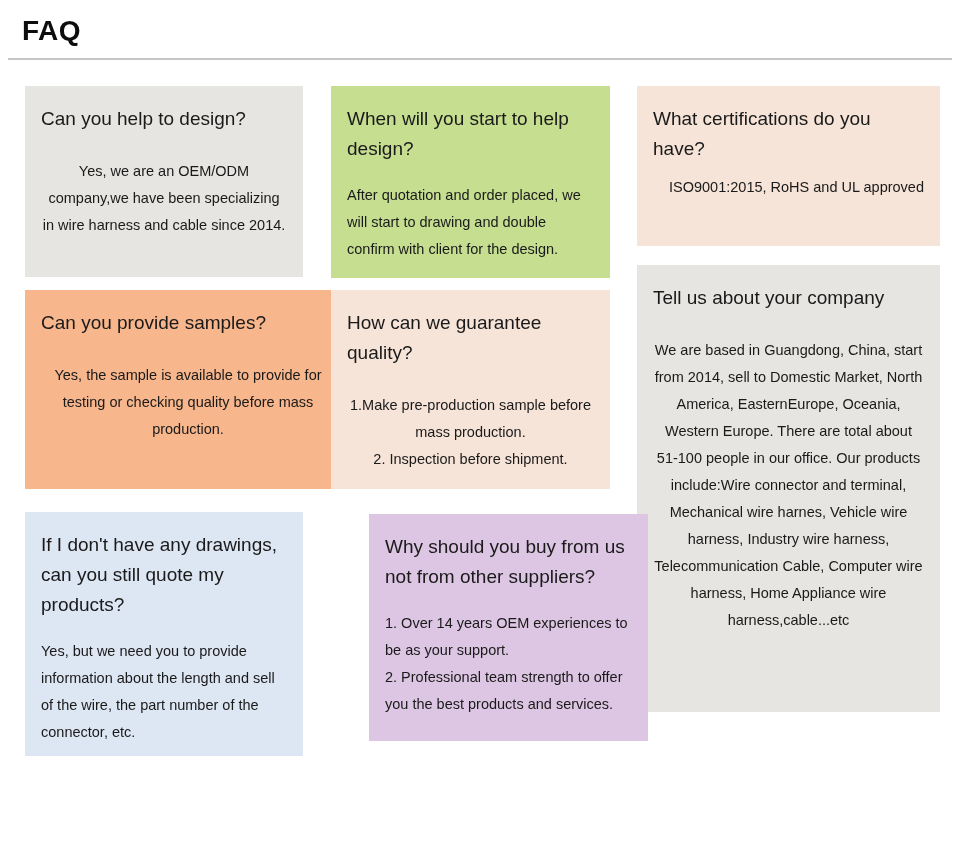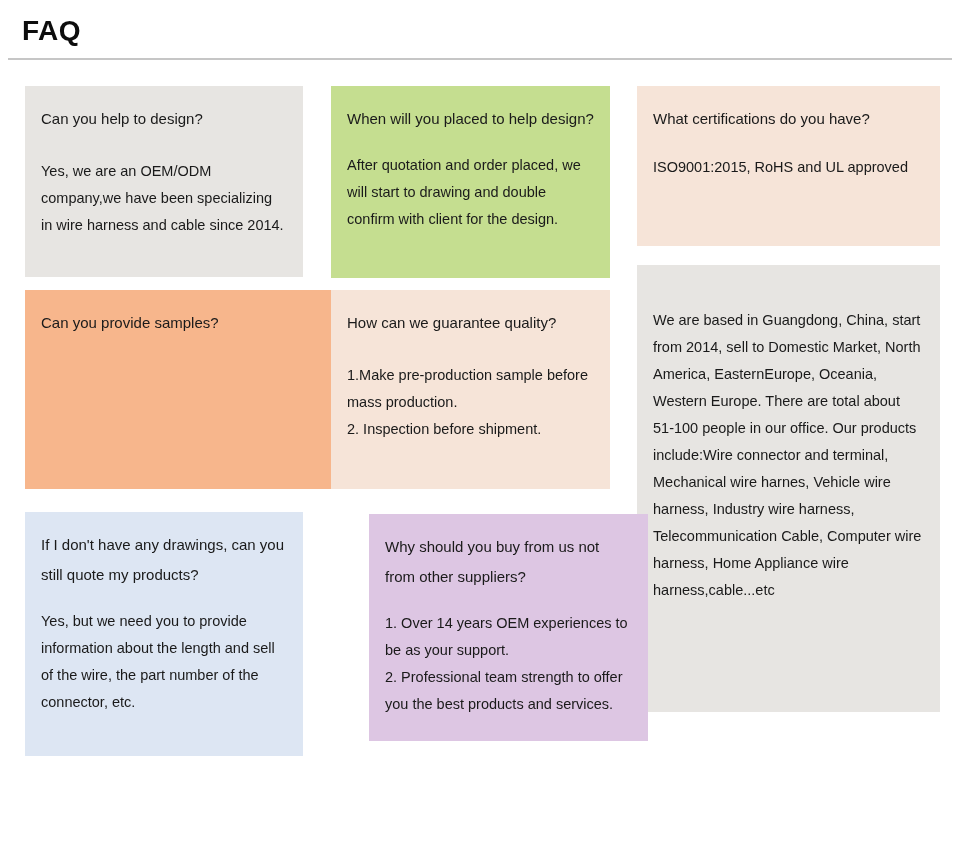--- a/index.html
+++ b/index.html
@@ -42,36 +42,36 @@
     background: #c6c6c6;
   }
 
   
   .faq-card {
     position: absolute;
     box-sizing: border-box;
     padding: 18px 16px 16px 16px;
   }
   .faq-q {
-    font-size: 15px;
+    font-size: 19px;
     line-height: 30px;
     color: #1a1a1a;
     margin: 0;
     font-weight: normal;
   }
   .faq-a {
     font-size: 14.5px;
     line-height: 27px;
     color: #1a1a1a;
     margin: 0;
     white-space: pre-line;
   }
-  .gap-lg .faq-a { margin-top: 24px; }
+  .gap-lg .faq-a { margin-top: 24px; text-align: center; }
   .gap-md .faq-a { margin-top: 18px; }
-  .gap-sm .faq-a { margin-top: 20px; }
+  .gap-sm .faq-a { margin-top: 10px; text-align: right; }
 
   
   #card-design       { left: 25px;  top: 86px;  width: 278px; height: 191px; }
   #card-start-design { left: 331px; top: 86px;  width: 279px; height: 192px; }
   #card-certs        { left: 637px; top: 86px;  width: 303px; height: 160px; }
 
   #card-samples      { left: 25px;  top: 290px; width: 326px; height: 199px; }
   #card-quality      { left: 331px; top: 290px; width: 279px; height: 199px; }
   #card-company      { left: 637px; top: 265px; width: 303px; height: 447px; }
 
@@ -86,40 +86,42 @@
   <div class="page-title">FAQ</div>
 
   <div class="title-divider" style="background: rgb(198, 198, 198);"></div>
 
   <div class="faq-card gap-lg" id="card-design" style="background: rgb(231, 229, 226);">
     <div class="faq-q">Can you help to design?</div>
     <div class="faq-a">Yes, we are an OEM/ODM company,we have been specializing in wire harness and cable since 2014.</div>
   </div>
 
   <div class="faq-card gap-md" id="card-start-design" style="background: rgb(197, 222, 144);">
-    <div class="faq-q">When will you placed to help design?</div>
+    <div class="faq-q">When will you start to help design?</div>
     <div class="faq-a">After quotation and order placed, we will start to drawing and double confirm with client for the design.</div>
   </div>
 
   <div class="faq-card gap-sm" id="card-certs" style="background: rgb(246, 228, 216);">
     <div class="faq-q">What certifications do you have?</div>
     <div class="faq-a">ISO9001:2015, RoHS and UL approved</div>
   </div>
 
   <div class="faq-card gap-lg" id="card-samples" style="background: rgb(247, 182, 140);">
     <div class="faq-q">Can you provide samples?</div>
+    <div class="faq-a">Yes, the sample is available to provide for testing or checking quality before mass production.</div>
   </div>
 
   <div class="faq-card gap-lg" id="card-quality" style="background: rgb(246, 228, 216);">
     <div class="faq-q">How can we guarantee quality?</div>
     <div class="faq-a">1.Make pre-production sample before mass production.
 2. Inspection before shipment.</div>
   </div>
 
   <div class="faq-card gap-lg" id="card-company" style="background: rgb(231, 229, 226);">
+    <div class="faq-q">Tell us about your company</div>
     <div class="faq-a">We are based in Guangdong, China, start from 2014, sell to Domestic Market, North America, EasternEurope, Oceania, Western Europe. There are total about 51-100 people in our office. Our products include:Wire connector and terminal, Mechanical wire harnes, Vehicle wire harness, Industry wire harness, Telecommunication Cable, Computer wire harness, Home Appliance wire harness,cable...etc</div>
   </div>
 
   <div class="faq-card gap-md" id="card-drawings" style="background: rgb(221, 230, 243);">
     <div class="faq-q">If I don't have any drawings, can you still quote my products?</div>
     <div class="faq-a">Yes, but we need you to provide information about the length and sell of the wire, the part number of the connector, etc.</div>
   </div>
 
   <div class="faq-card gap-md" id="card-why-buy" style="background: rgb(221, 198, 227);">
     <div class="faq-q">Why should you buy from us not from other suppliers?</div>

